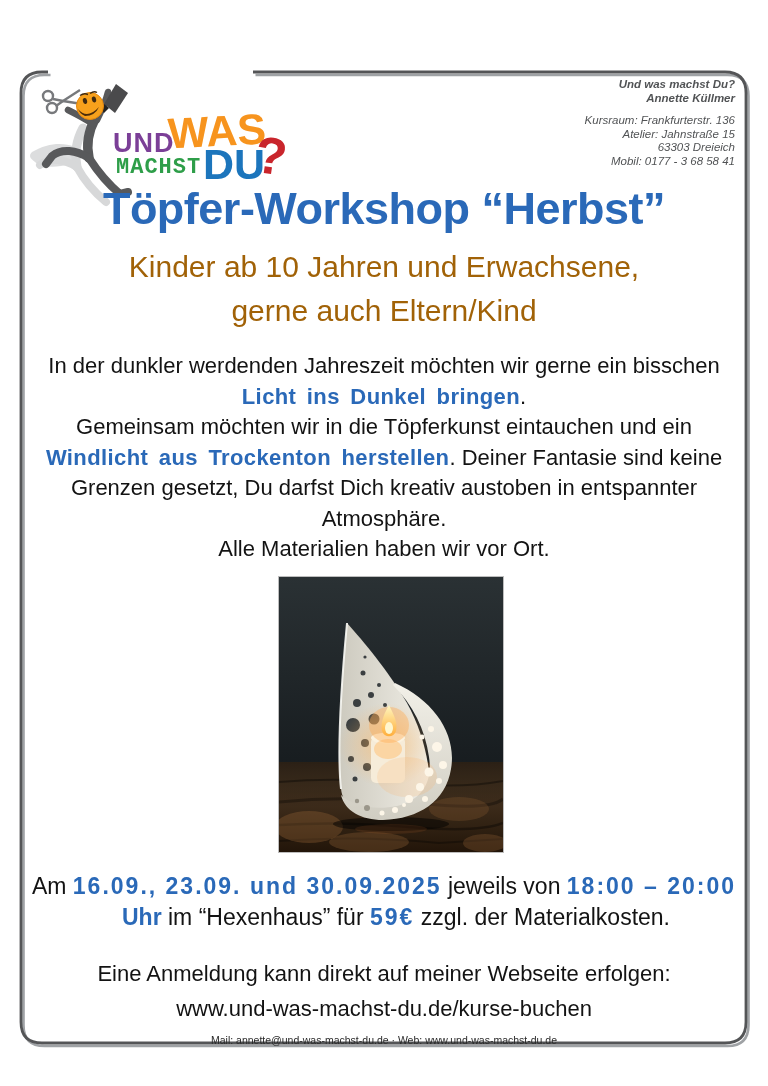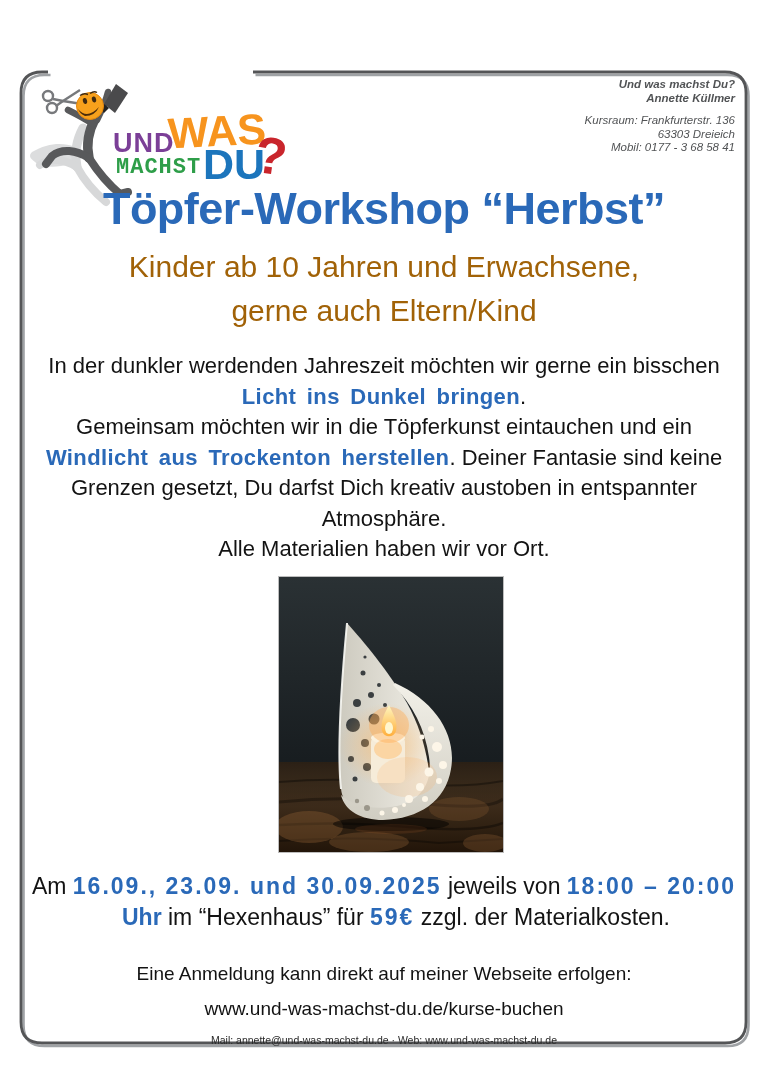--- a/index.html
+++ b/index.html
@@ -34,21 +34,21 @@
   .hl{color:var(--accent-blue,#2a69b8);font-weight:bold;letter-spacing:0.4px;word-spacing:4px;}
   
   #photo{left:278px;top:576px;width:224px;height:275px;border:1px solid #bdbdbd;z-index:2;}
   
   #schedule{left:0;right:0;top:871px;text-align:center;font-size:23px;line-height:31px;
             color:#131313;z-index:2;}
   #schedule .ln{white-space:nowrap;}
   .bluebig{color:var(--accent-blue,#2a69b8);font-weight:bold;letter-spacing:2px;}
   .blue{color:var(--accent-blue,#2a69b8);font-weight:bold;margin-left:24px;}
   
-  #registration{left:0;right:0;top:956px;text-align:center;font-size:19px;line-height:35px;
+  #registration{left:0;right:0;top:956px;text-align:center;font-size:22px;line-height:35px;
                 color:#131313;z-index:2;}
   #registration .ln{white-space:nowrap;}
   
   #footer{left:0;right:0;top:1034px;text-align:center;font-size:10.5px;color:#2a2a2a;z-index:2;}
 </style>
 </head>
 <body>
 
 <svg id="frame" class="abs" viewBox="0 0 768 1086" xmlns="http://www.w3.org/2000/svg">
   <path transform="translate(2.5,3)" d="M253,72 H725 Q746,72 746,93 V1022 Q746,1043 725,1043 H42 Q21,1043 21,1022 V93 Q21,72 42,72 H48" fill="none" stroke="#9fa2a5" stroke-width="2.6"></path>
@@ -100,20 +100,21 @@
   <span class="lg-word w-machst" style="color: rgb(46, 158, 73); font-family: Liberation Mono, monospace;">MACHST</span>
   <span class="lg-word w-du" style="color: rgb(28, 117, 188);">DU</span>
   <span class="lg-word w-q" style="color: rgb(201, 37, 44);">?</span>
 </div>
 
 <div id="contact" class="abs">
   <div class="bold">Und was machst Du?</div>
   <div class="bold">Annette Küllmer</div>
   <div class="gap"></div>
   <div>Kursraum: Frankfurterstr. 136</div>
+  <div>Atelier: Jahnstraße 15</div>
   <div>63303 Dreieich</div>
   <div>Mobil: 0177 - 3 68 58 41</div>
 </div>
 
 <div id="title" class="abs">Töpfer-Workshop “Herbst”</div>
 <div id="subtitle" class="abs">
   <div class="ln">Kinder ab 10 Jahren und Erwachsene,</div>
   <div class="ln">gerne auch Eltern/Kind</div>
 </div>
 

